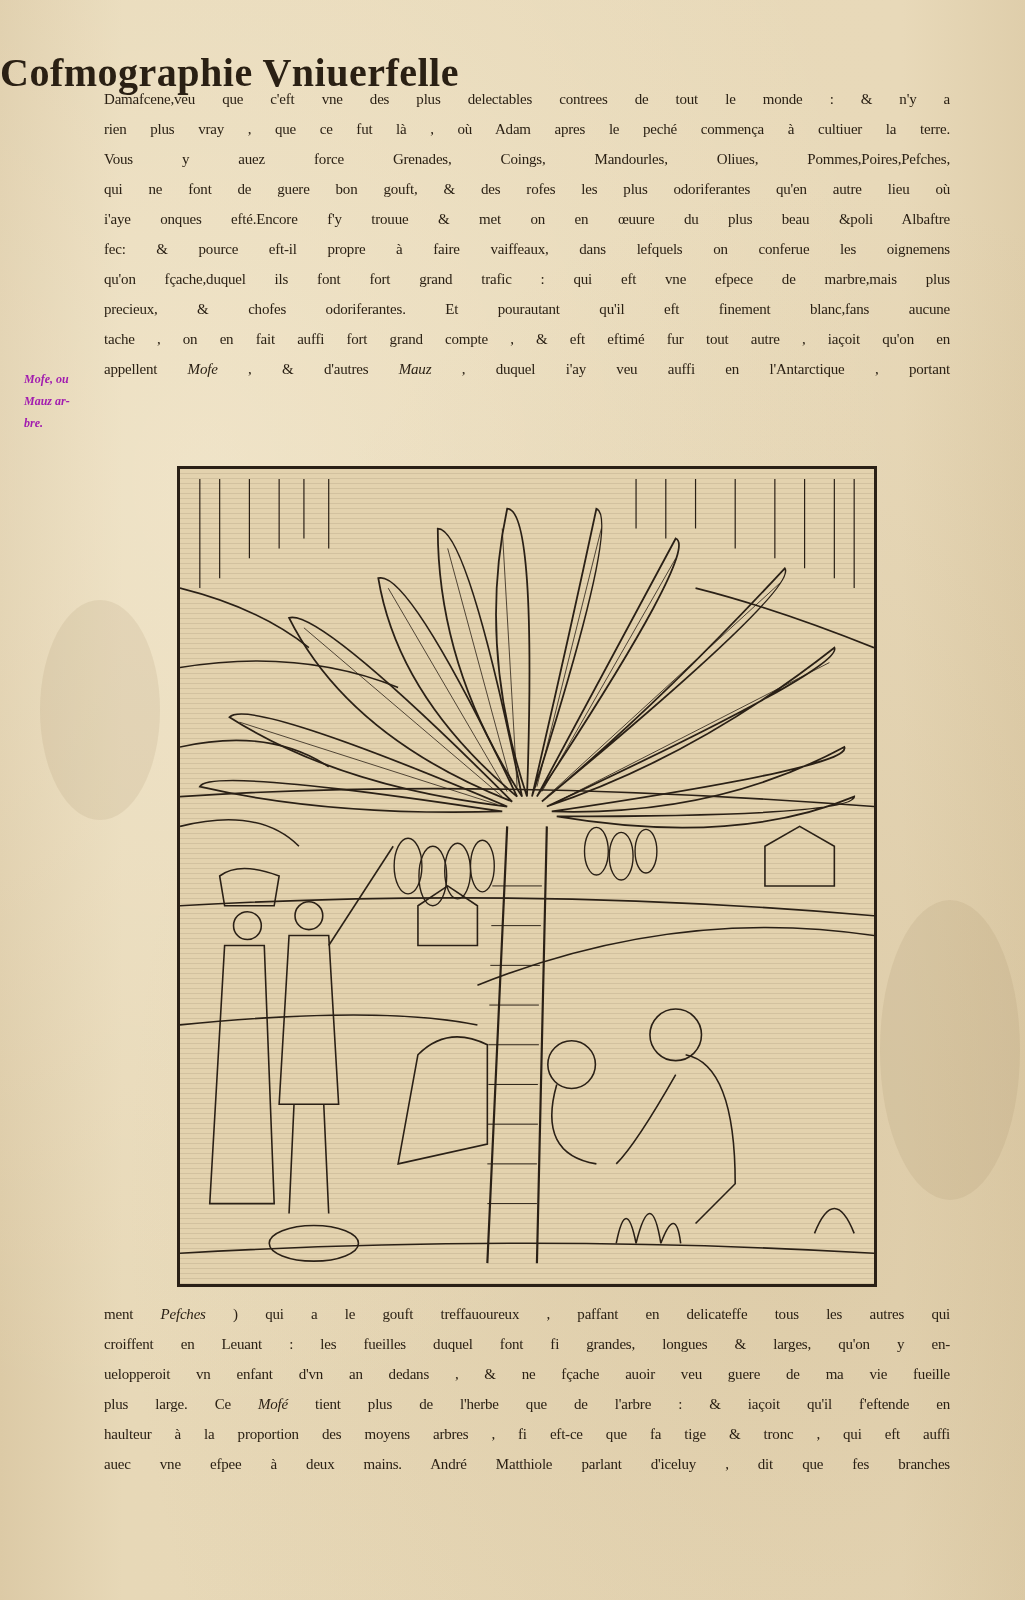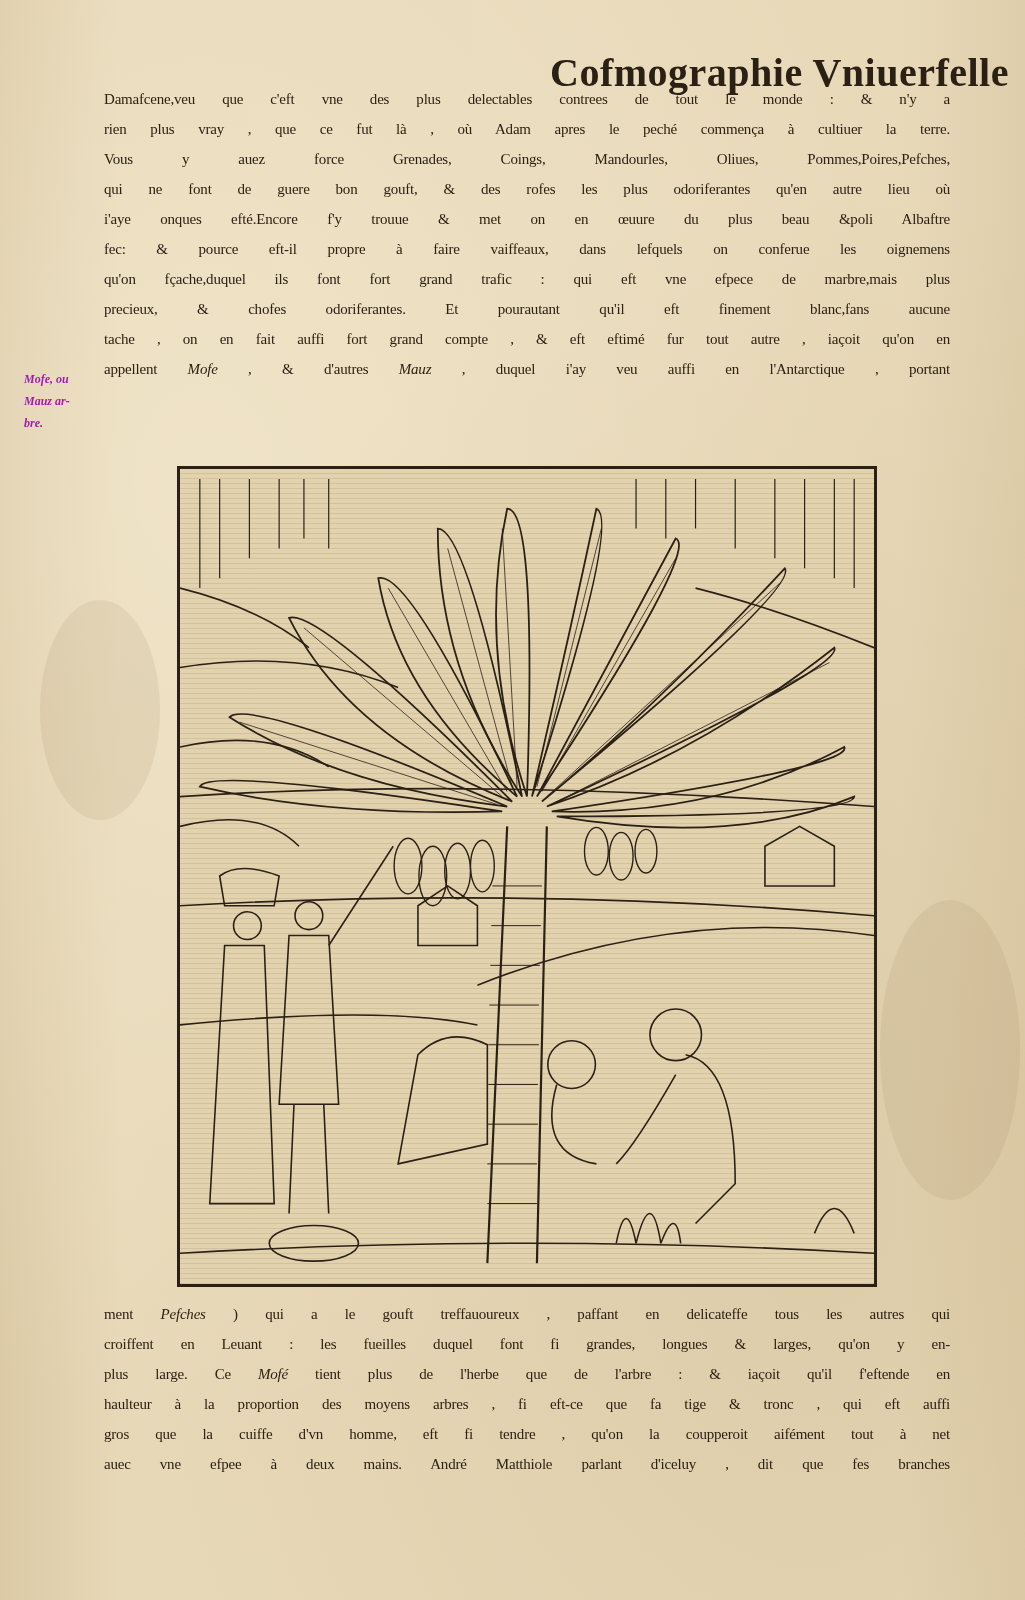--- a/index.html
+++ b/index.html
@@ -10,22 +10,22 @@
       radial-gradient(ellipse at 20% 30%, rgba(255,248,230,0.35), rgba(0,0,0,0) 60%),
       radial-gradient(ellipse at 80% 75%, rgba(190,165,120,0.25), rgba(0,0,0,0) 60%),
       linear-gradient(90deg, #dccaa6 0%, #e7d8b7 12%, #e8d9b9 88%, #dfceab 100%);
     position: relative;
     font-family: "Liberation Serif", "DejaVu Serif", serif;
     color: #2b2115;
   }
   .page { position: absolute; inset: 0; }
 
   .running-title {
-    position: absolute; left: 0; right: 16px; top: 22px;
-    text-align: right; font-size: 40px; letter-spacing: 0.5px;
+    position: absolute; left: 0; right: 0; top: 22px;
+    text-align: left; font-size: 40px; letter-spacing: 0.5px;
     color: #2a2014;
   }
 
   .text-block {
     position: absolute; left: 104px; width: 846px;
   }
   .text-line {
     display: block; height: 30px; line-height: 30px;
     font-size: 15px; white-space: nowrap;
     text-align: justify; text-align-last: justify;
@@ -156,19 +156,19 @@
 
         <path d="M440 780 Q450 730 460 780 M460 780 Q475 720 485 780 M485 780 Q500 740 505 780"></path>
         <path d="M640 770 Q660 720 680 770"></path>
       </g>
     </svg>
   </div>
 
   <div class="text-block" style="top:1299px;">
     <span class="text-line"><span>ment </span><span class="it">Pefches</span><span> ) qui a le gouft treffauoureux , paffant en delicateffe tous les autres qui</span></span>
     <span class="text-line">croiffent en Leuant : les fueilles duquel font fi grandes, longues &amp; larges, qu'on y en-</span>
+    <span class="text-line">uelopperoit vn enfant d'vn an dedans , &amp; ne fçache auoir veu guere de ma vie fueille</span>
     <span class="text-line"><span>plus large. Ce </span><span class="it">Mofé</span><span> tient plus de l'herbe que de l'arbre : &amp; iaçoit qu'il f'eftende en</span></span>
     <span class="text-line">haulteur à la proportion des moyens arbres , fi eft-ce que fa tige &amp; tronc , qui eft auffi</span>
-    <span class="text-line">gros que la cuiffe d'vn homme, eft fi tendre , qu'on la coupperoit aifément tout à net</span>
     <span class="text-line">auec vne efpee à deux mains. André Matthiole parlant d'iceluy , dit que fes branches</span>
   </div>
 
 </div>
 
 </body></html>

